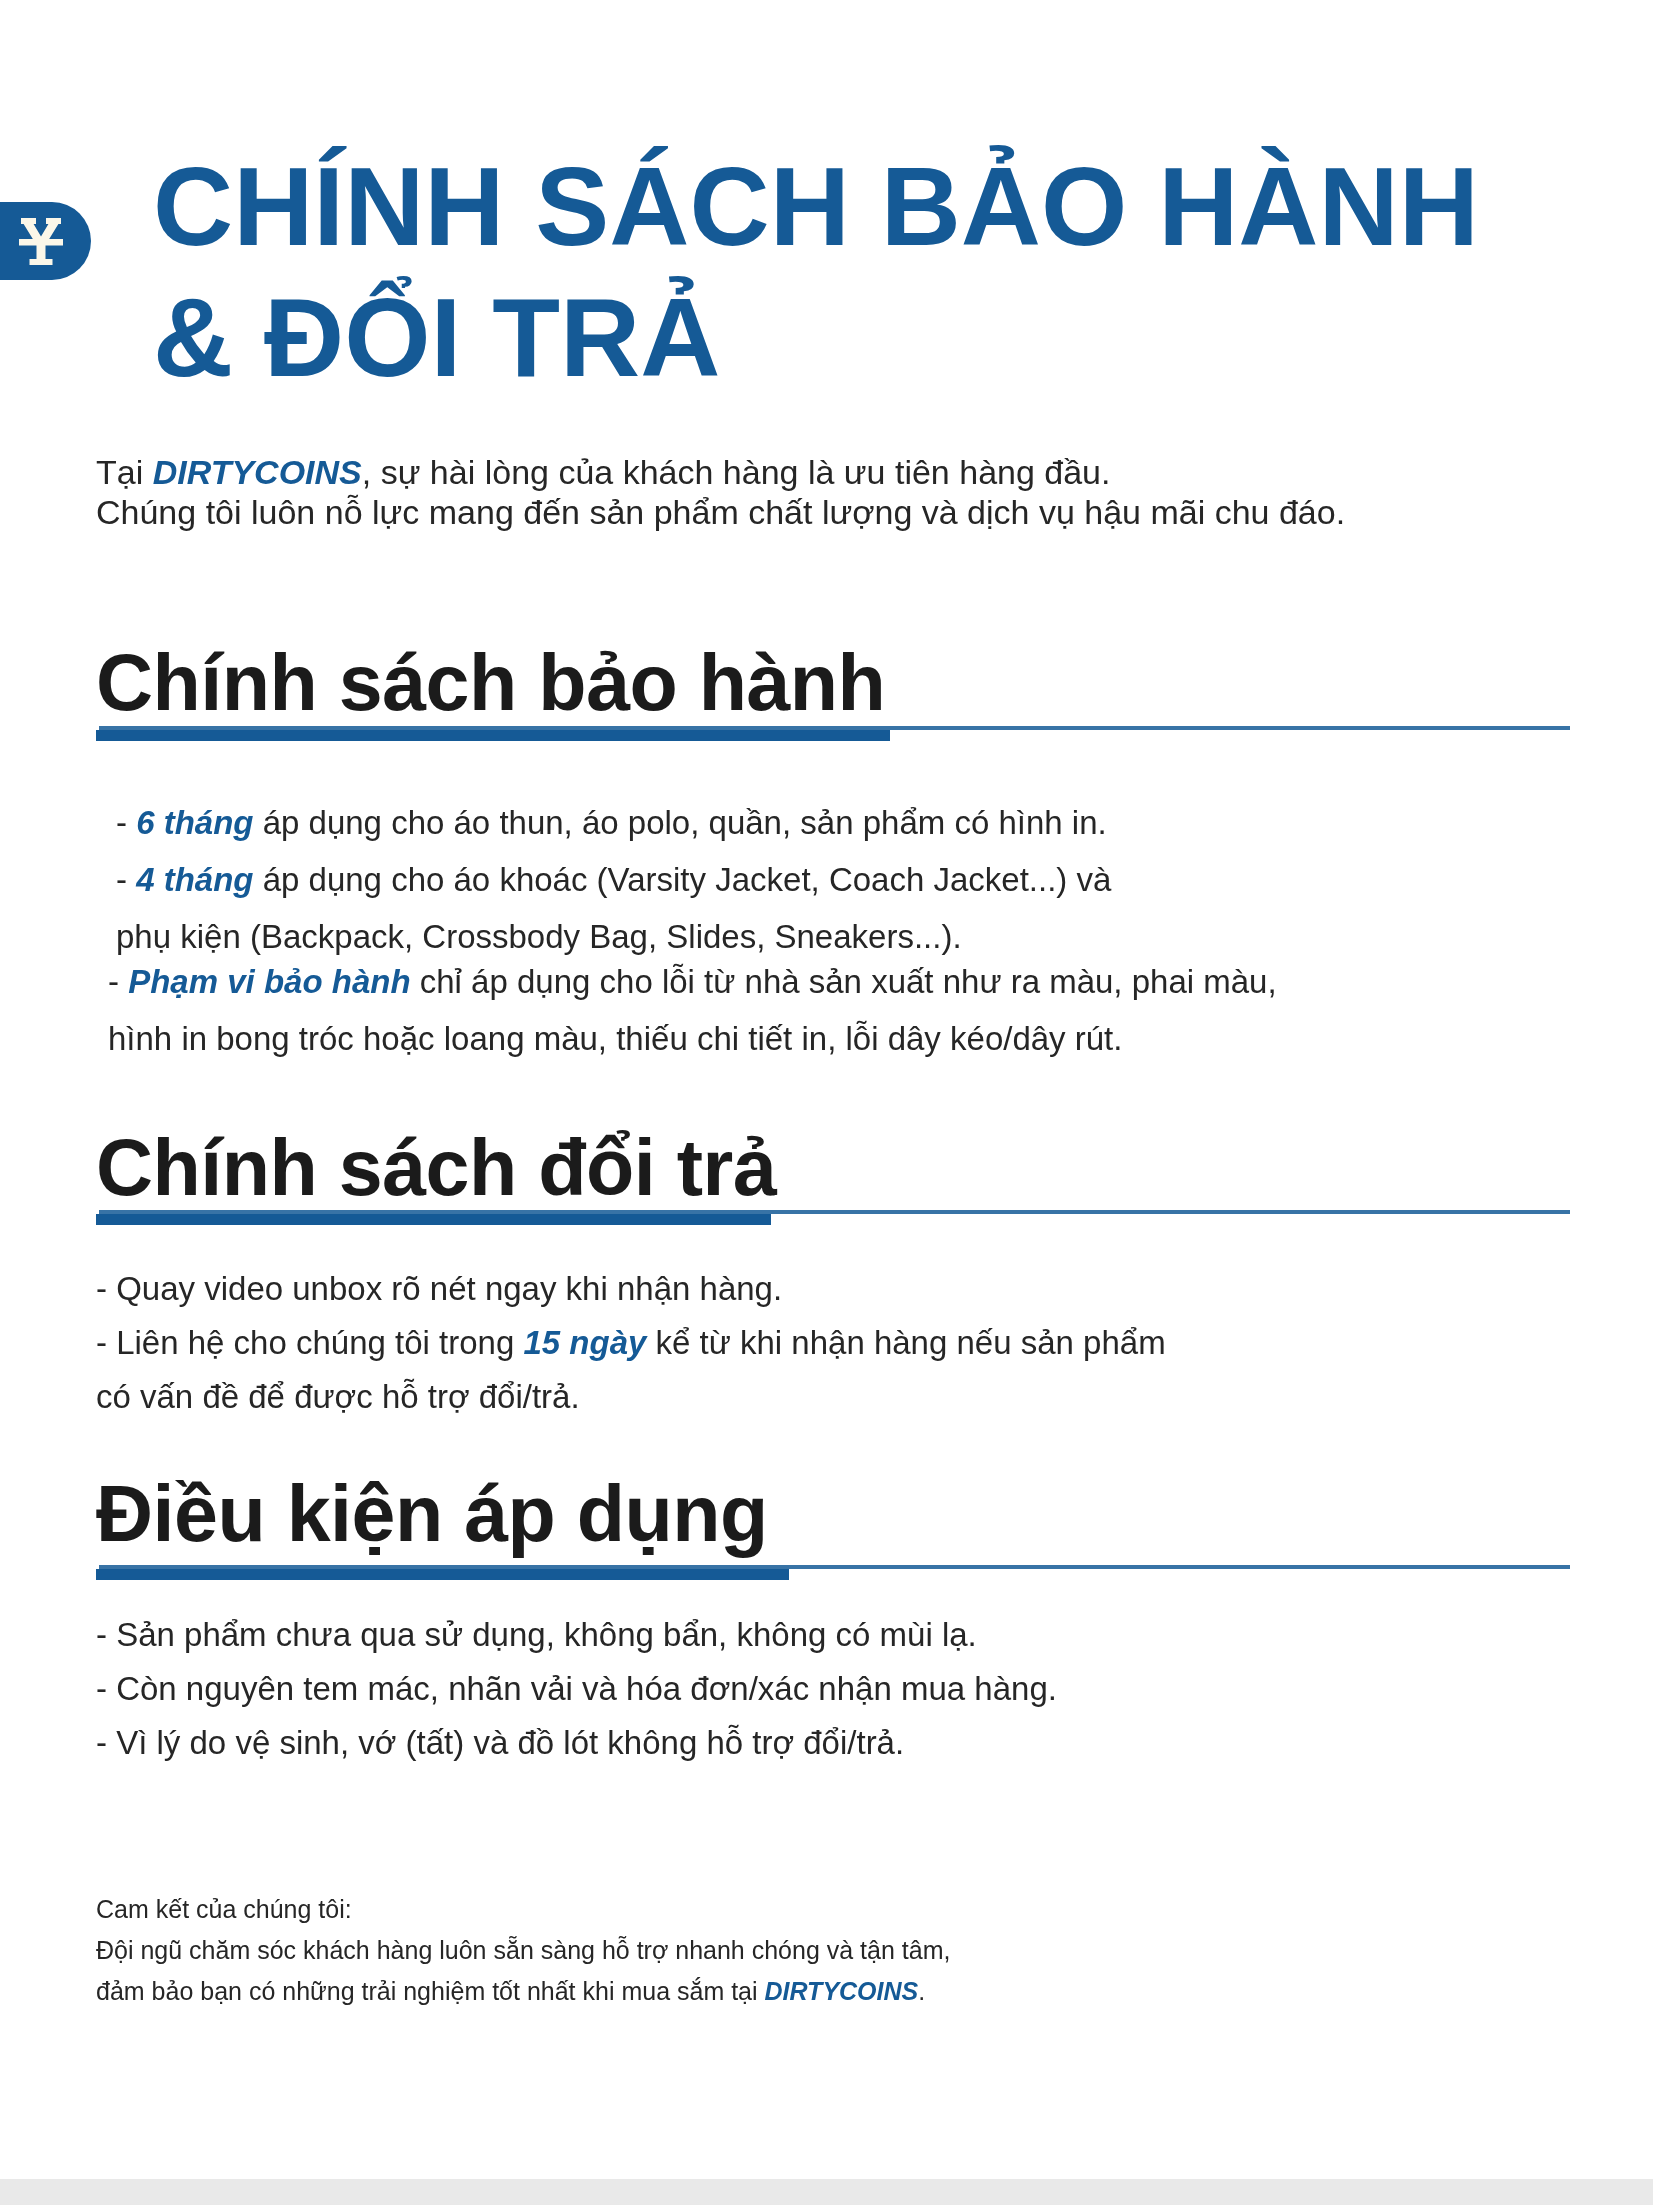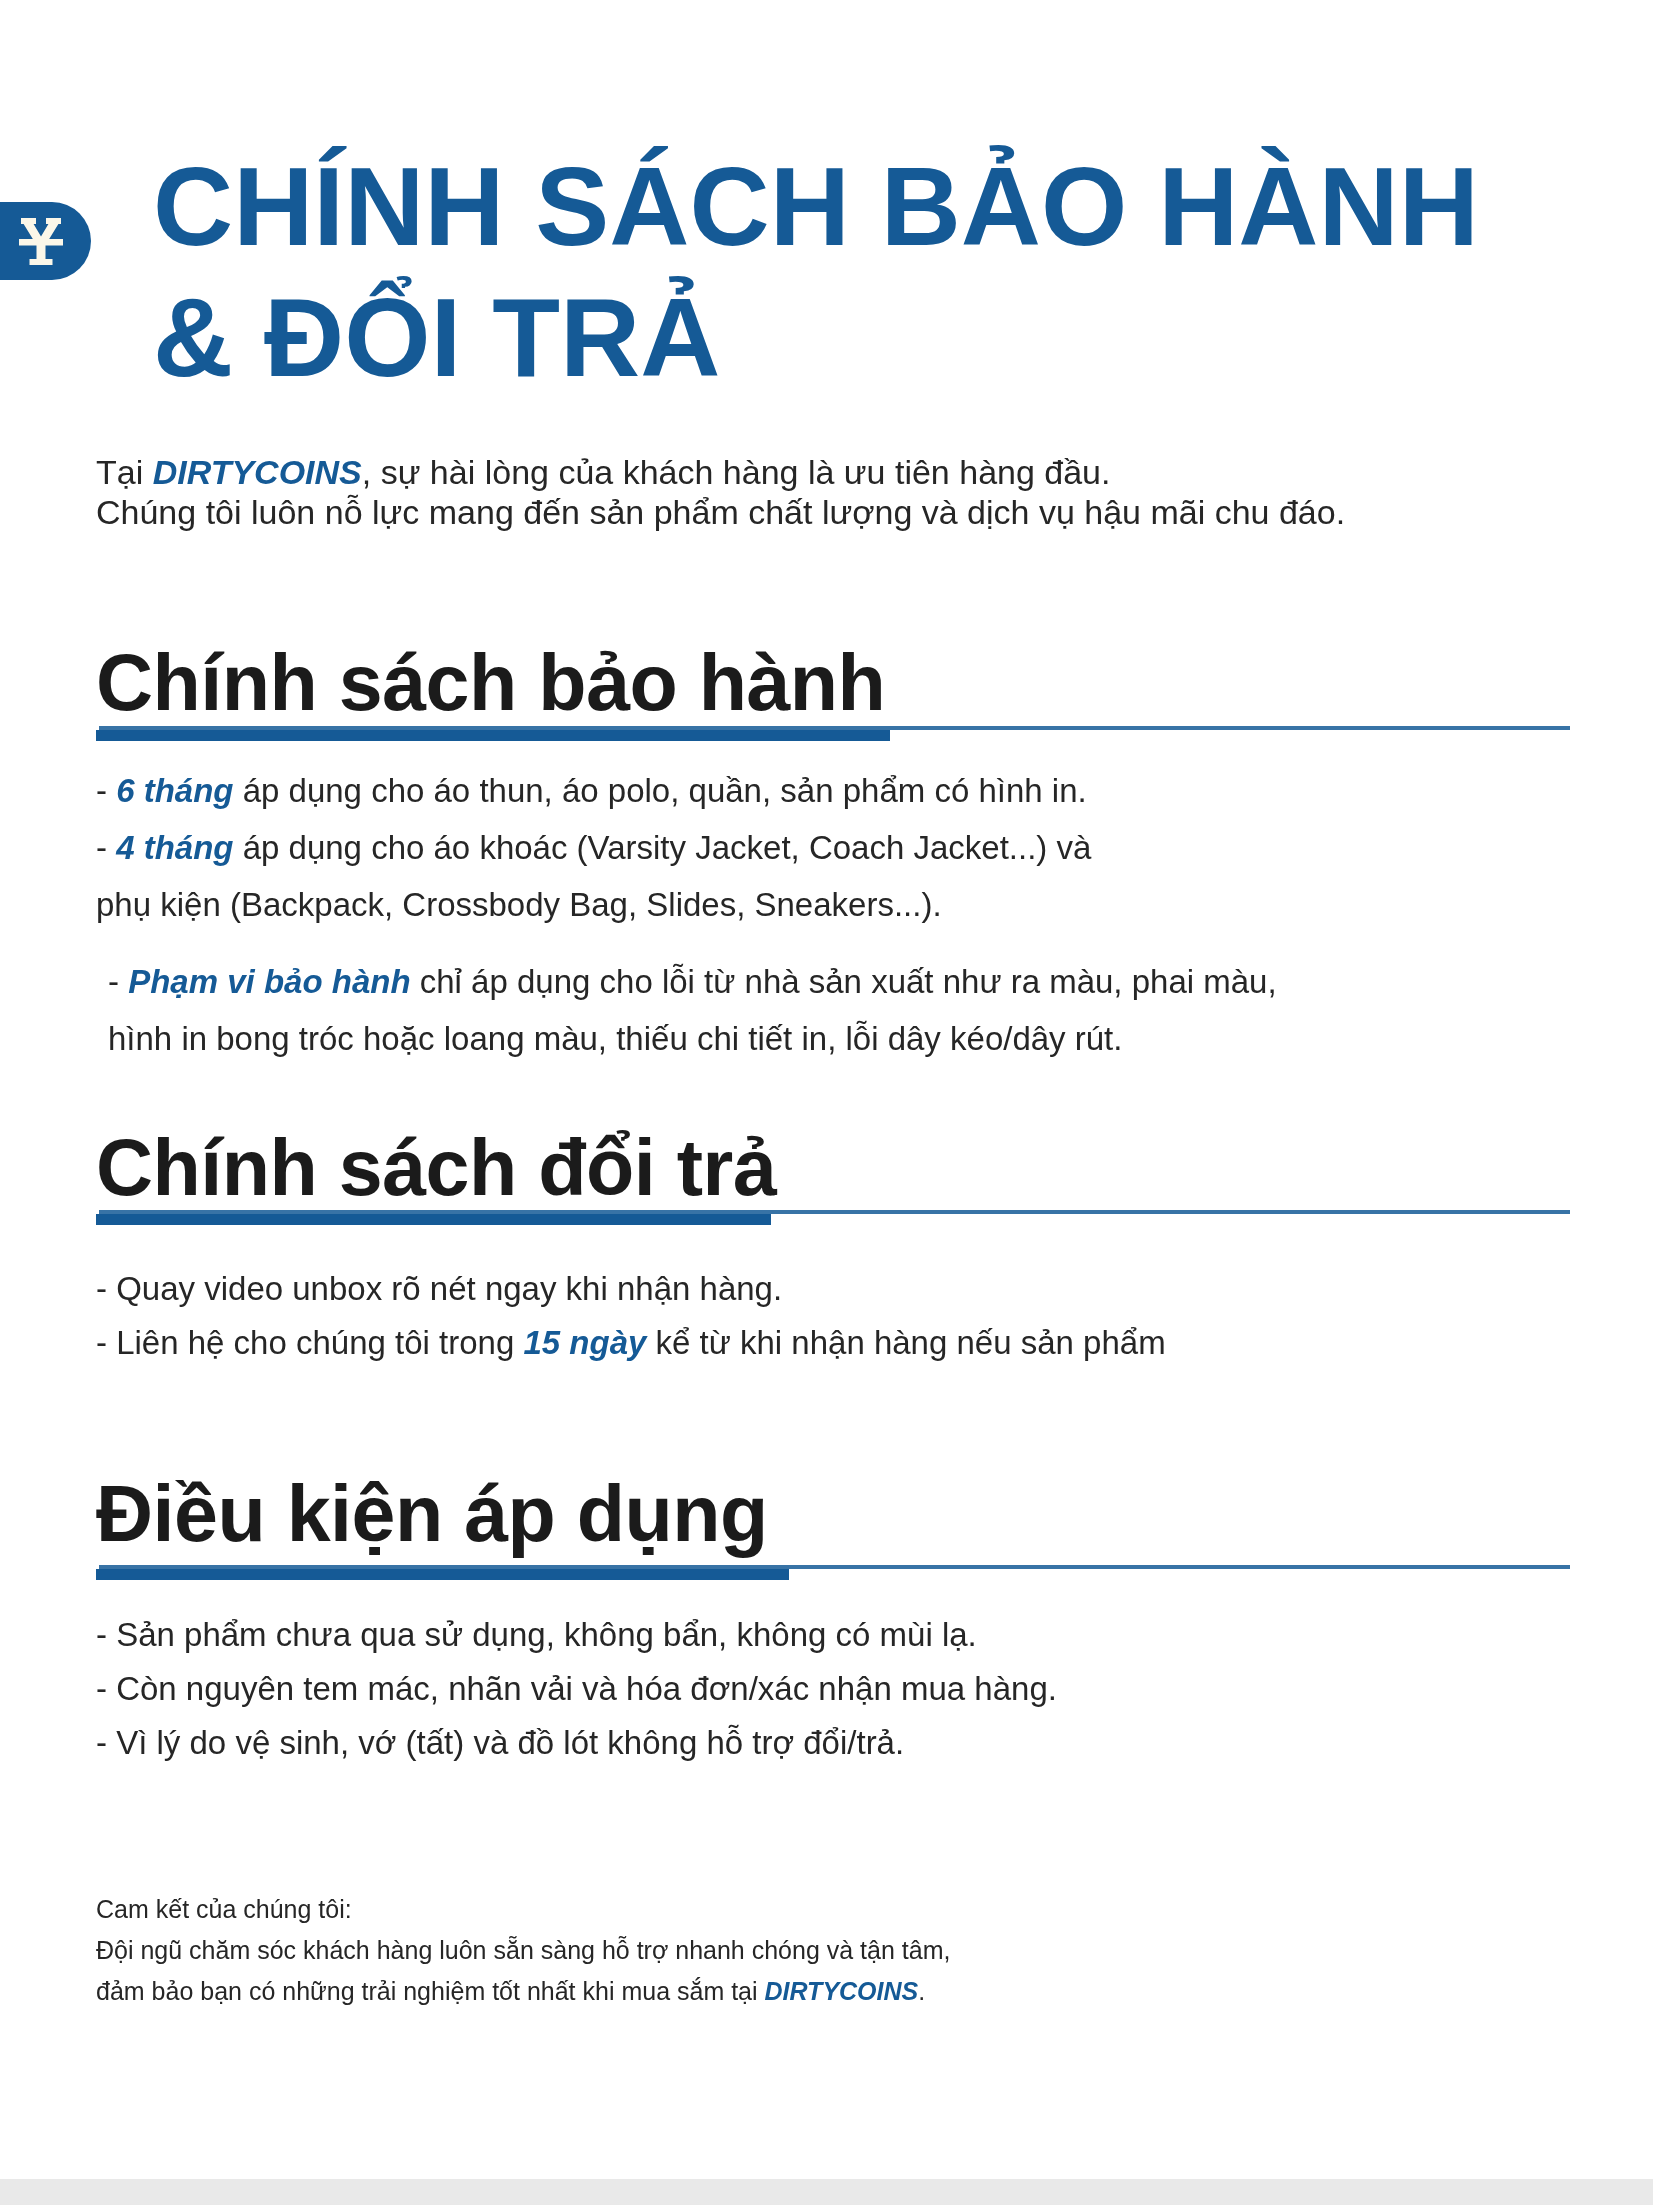--- a/index.html
+++ b/index.html
@@ -41,21 +41,21 @@
   .rule .thick{position:absolute;left:0;top:3.7px;height:11px;background:var(--accent,#155A96);}
   .rule-warranty{top:726px;}   .rule-warranty .thick{width:794px;}
   .rule-returns{top:1210px;}    .rule-returns .thick{width:675px;}
   .rule-conditions{top:1565px;} .rule-conditions .thick{width:693px;}
   
   .body-block{
     position:absolute;left:96px;margin:0;
     font-size:33px;line-height:57px;font-weight:500;
     color:var(--ink,#262626);white-space:nowrap;
   }
-  .wg1{top:762px;}
+  .wg1{top:794px;margin-left:20px;}
   .wg2{top:953px;margin-left:12px;}
   .rg{top:1262px;line-height:54px;}
   .cg{top:1608px;line-height:54px;}
   .em{color:var(--accent,#155A96);font-weight:800;font-style:italic;}
   .brand{color:var(--accent,#155A96);font-weight:800;font-style:italic;}
   
   .footer{
     position:absolute;left:96px;top:1889px;margin:0;
     font-size:25px;line-height:41px;font-weight:500;white-space:nowrap;
   }
@@ -107,20 +107,21 @@
 
   <h2 class="h2 h2-returns">Chính sách đổi trả</h2>
   <div class="rule rule-returns">
     <div class="thin"></div>
     <div class="thick"></div>
   </div>
 
   <p class="body-block rg">
     <span>- Quay video unbox rõ nét ngay khi nhận hàng.</span><br>
     <span><span>- Liên hệ cho chúng tôi trong </span><span class="em">15 ngày</span><span>  kể từ khi nhận hàng nếu sản phẩm</span></span><br>
+    <span>có vấn đề để được hỗ trợ đổi/trả.</span>
   </p>
 
   <h2 class="h2 h2-conditions">Điều kiện áp dụng</h2>
   <div class="rule rule-conditions">
     <div class="thin"></div>
     <div class="thick"></div>
   </div>
 
   <p class="body-block cg">
     <span>- Sản phẩm chưa qua sử dụng, không bẩn, không có mùi lạ.</span><br>

